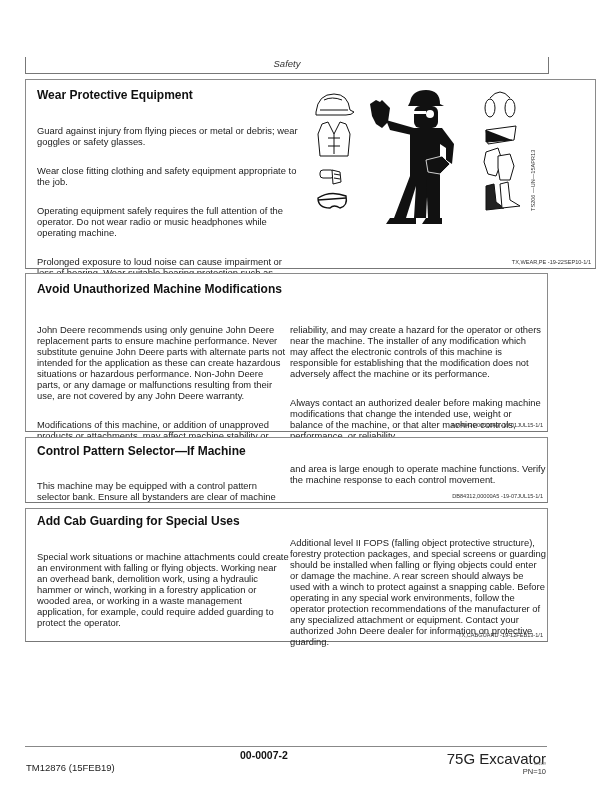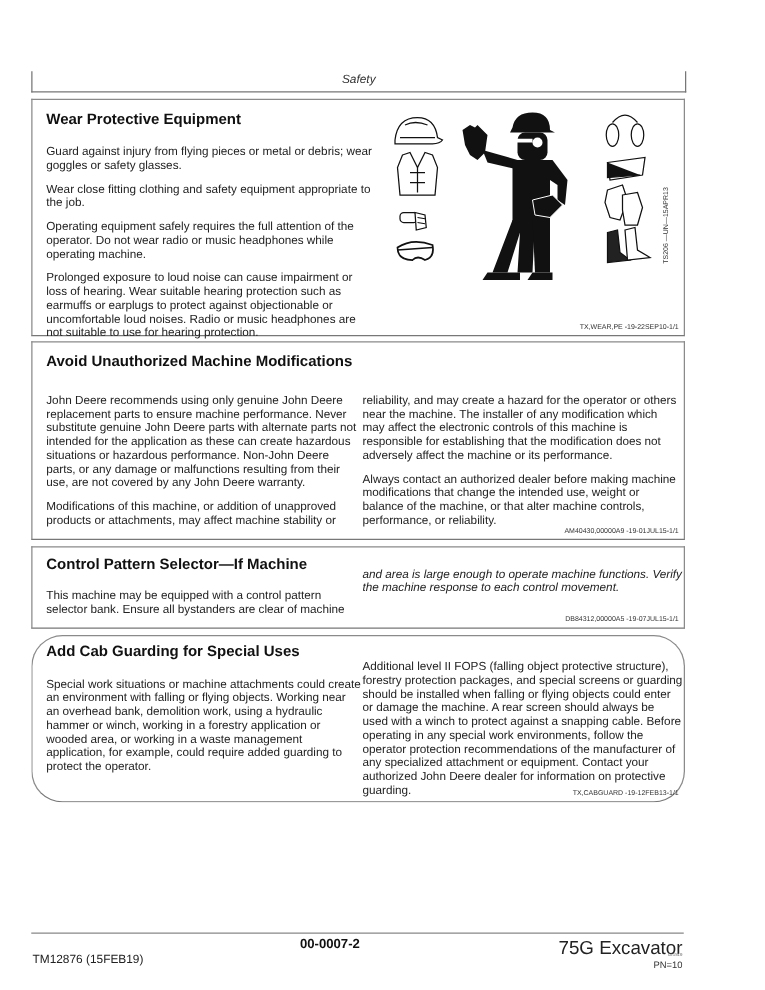--- a/index.html
+++ b/index.html
@@ -1,40 +1,40 @@
 <!DOCTYPE html>
 <html><head>
 <meta charset="utf-8">
 <style>
   html, body { margin: 0; padding: 0; background: #ffffff; }
   body { width: 612px; height: 792px; position: relative; font-family: "Liberation Sans", sans-serif; color: #1a1a1a; overflow: hidden; }
   .header-box { position: absolute; left: 25px; top: 57px; width: 522px; height: 16px; border-left: 1px solid #777; border-right: 1px solid #777; border-bottom: 1.5px solid #777; }
   .header-title { position: absolute; left: 0; right: 0; top: 1px; text-align: center; font-size: 9.5px; font-style: italic; color: #333; }
   .section { position: absolute; left: 25px; width: 521px; border: 1px solid #8a8a8a; border-bottom: 1.5px solid #777; background: #fff; }
   .sec-title { position: absolute; font-weight: bold; font-size: 12px; color: #111; white-space: nowrap; }
-  .para { font-size: 9.4px; line-height: 11px; color: #222; margin: 8px 0 6px 0; }
+  .para { font-size: 9.4px; line-height: 11px; color: #222; margin: 18px 0 6px 0; }
   .col { position: absolute; }
   .ref { position: absolute; right: 4px; font-size: 5.6px; color: #333; white-space: nowrap; }
   .fig { position: absolute; }
   .fig-caption { position: absolute; font-size: 5.6px; color: #333; transform: rotate(-90deg); transform-origin: left top; white-space: nowrap; }
   .footer-rule { position: absolute; left: 25px; top: 746px; width: 522px; border-top: 1.5px solid #888; }
   .footer-left { position: absolute; left: 26px; top: 750px; font-size: 9.5px; color: #222; margin-top: 12px; }
   .footer-center { position: absolute; left: 240px; top: 749px; font-size: 10.5px; font-weight: bold; color: #111; }
   .footer-right { position: absolute; right: 66px; top: 750px; font-size: 15px; color: #222; }
   .footer-tiny { position: absolute; right: 66px; top: 762px; font-size: 3.5px; color: #666; }
   .footer-pn { position: absolute; right: 66px; top: 767px; font-size: 7.5px; color: #333; }
 </style>
 </head>
 <body>
 
 <div class="header-box">
   <div class="header-title">Safety</div>
 </div>
 
-<div class="section" style="top:79px; height:188px;">
+<div class="section" style="top:79px; height:188px;padding-left:48px;">
   <div class="sec-title" style="left:11px; top:8px;">Wear Protective Equipment</div>
   <div class="col" style="left:11px; top:27px; width:262px;">
     <p class="para">Guard against injury from flying pieces or metal or debris; wear goggles or safety glasses.</p>
     <p class="para">Wear close fitting clothing and safety equipment appropriate to the job.</p>
     <p class="para">Operating equipment safely requires the full attention of the operator.  Do not wear radio or music headphones while operating machine.</p>
     <p class="para">Prolonged exposure to loud noise can cause impairment or loss of hearing. Wear suitable hearing protection such as earmuffs or earplugs to protect against objectionable or uncomfortable loud noises. Radio or music headphones are not suitable to use for hearing protection.</p>
   </div>
 
   <div class="fig" style="left:280px; top:6px; width:235px; height:160px;">
     <svg width="235" height="160" viewBox="0 0 235 160">
@@ -121,27 +121,27 @@
     <p class="para">Always contact an authorized dealer before making machine modifications that change the intended use, weight or balance of the machine, or that alter machine controls, performance, or reliability.</p>
   </div>
   <div class="ref" style="bottom:3px;">AM40430,00000A9  -19-01JUL15-1/1</div>
 </div>
 
 <div class="section" style="top:437px; height:64px;">
   <div class="sec-title" style="left:11px; top:6px;">Control Pattern Selector—If Machine</div>
   <div class="col" style="left:11px; top:24px; width:252px;">
     <p class="para">This machine may be equipped with a control pattern selector bank. Ensure all bystanders are clear of machine</p>
   </div>
-  <div class="col" style="left:264px; top:7px; width:256px;font-style:italic;">
+  <div class="col" style="left:264px; top:7px; width:256px;">
     <p class="para">and area is large enough to operate machine functions. Verify the machine response to each control movement.</p>
   </div>
   <div class="ref" style="bottom:3px;">DB84312,00000A5  -19-07JUL15-1/1</div>
 </div>
 
-<div class="section" style="top:508px; height:132px;border-radius:25px;">
+<div class="section" style="top:508px; height:132px;">
   <div class="sec-title" style="left:11px; top:5px;">Add Cab Guarding for Special Uses</div>
   <div class="col" style="left:11px; top:24px; width:252px;">
     <p class="para">Special work situations or machine attachments could create an environment with falling or flying objects. Working near an overhead bank, demolition work, using a hydraulic hammer or winch, working in a forestry application or wooded area, or working in a waste management application, for example, could require added guarding to protect the operator.</p>
   </div>
   <div class="col" style="left:264px; top:10px; width:256px;">
     <p class="para">Additional level II FOPS (falling object protective structure), forestry protection packages, and special screens or guarding should be installed when falling or flying objects could enter or damage the machine. A rear screen should always be used with a winch to protect against a snapping cable. Before operating in any special work environments, follow the operator protection recommendations of the manufacturer of any specialized attachment or equipment.  Contact your authorized John Deere dealer for information on protective guarding.</p>
   </div>
   <div class="ref" style="bottom:3px;">TX,CABGUARD  -19-12FEB13-1/1</div>
 </div>
 

